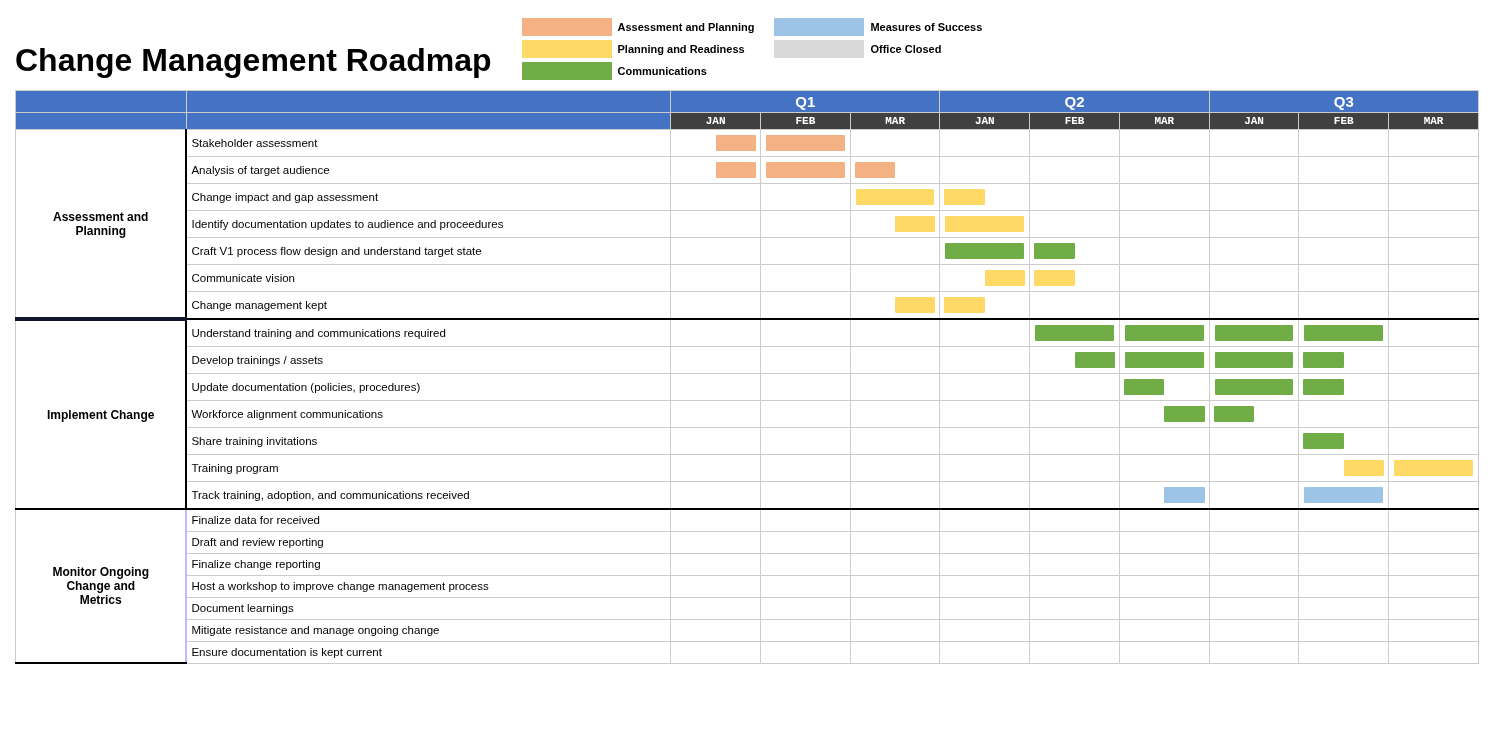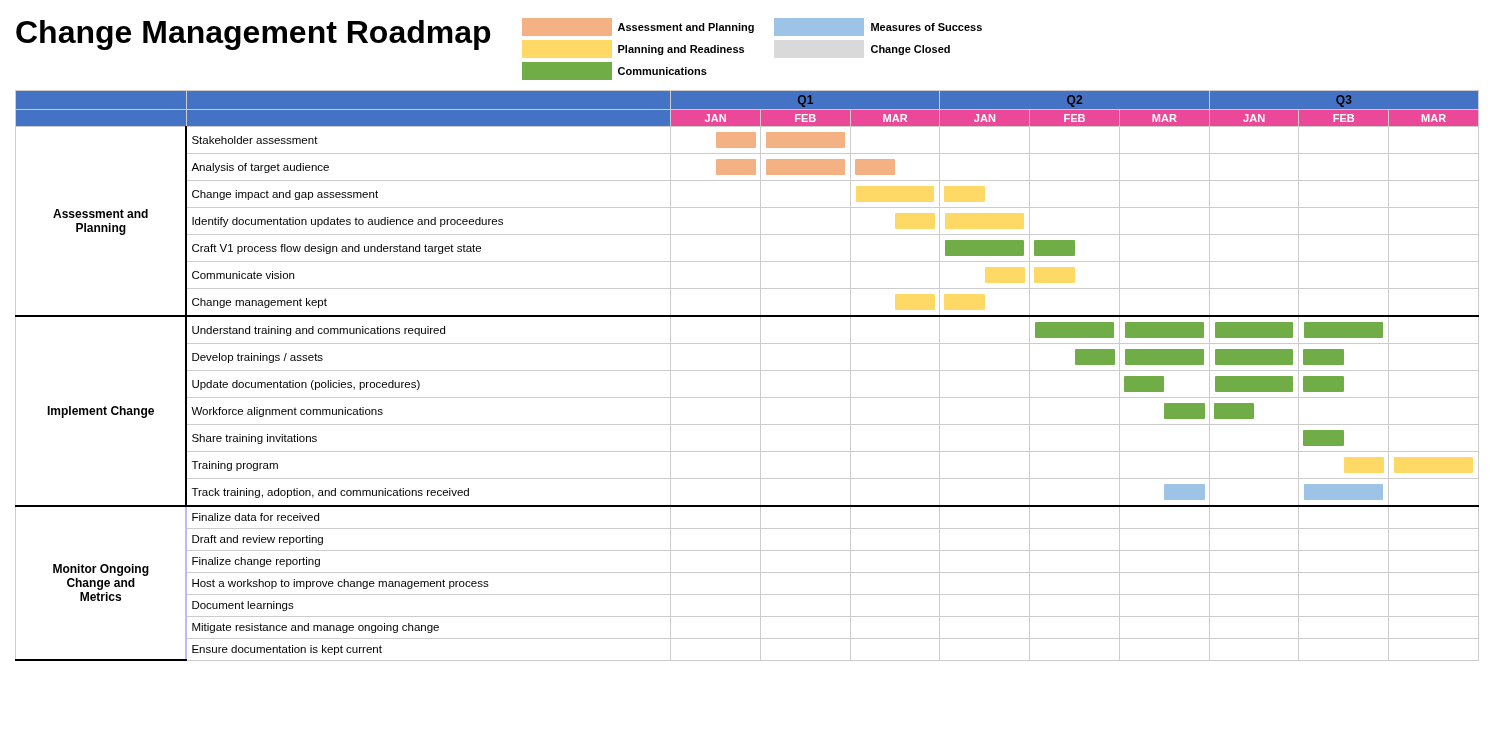--- a/index.html
+++ b/index.html
@@ -20,20 +20,21 @@
       align-items: flex-start;
       margin-bottom: 10px;
     }
     .title {
       font-size: 32px;
       font-weight: bold;
       flex-shrink: 0;
       margin-right: 30px;
       line-height: 1.1;
       padding-top: 5px;
+      margin-top: 28px;
     }
     .legend {
       display: grid;
       grid-template-columns: auto auto;
       gap: 4px 20px;
       align-items: center;
       margin-top: 8px;
     }
     .legend-item {
       display: flex;
@@ -61,33 +62,34 @@
       vertical-align: middle;
     }
     
     .col-group { width: 120px; }
     .col-task { width: 340px; }
     .col-month { width: 63px; }
 
     
     .header-quarter {
       background: #4472C4;
-      color: #000000;
+      color: #ffffff;
       text-align: center;
       font-weight: bold;
-      font-size: 12px;
+      font-size: 15px;
       border: 1px solid #4472C4;
     }
     .header-month {
-      background: #ec4899;
+      background: #404040;
       color: #fff;
       text-align: center;
       font-weight: bold;
       font-size: 11px;
       border: 1px solid #5580c8;
+      font-family: Liberation Mono, monospace;
     }
     .header-empty {
       background: #4472C4;
       border: 1px solid #4472C4;
     }
     
     .group-cell {
       font-weight: bold;
       text-align: center;
       font-size: 12px;
@@ -142,21 +144,21 @@
         <div class="legend-swatch" style="background:#9DC3E6;"></div>
         <span class="legend-label">Measures of Success</span>
       </div>
 
       <div class="legend-item">
         <div class="legend-swatch" style="background:#FFD966;"></div>
         <span class="legend-label">Planning and Readiness</span>
       </div>
       <div class="legend-item">
         <div class="legend-swatch" style="background:#D9D9D9;"></div>
-        <span class="legend-label">Change Closed</span>
+        <span class="legend-label">Office Closed</span>
       </div>
 
       <div class="legend-item">
         <div class="legend-swatch" style="background:#70AD47;"></div>
         <span class="legend-label">Communications</span>
       </div>
       <div></div>
     </div>
   </div>
 
@@ -315,21 +317,21 @@
             <span class="bar bar-yellow bar-half-left"></span>
           </td>
         <td class="month-cell"></td>
         <td class="month-cell"></td>
         <td class="month-cell"></td>
         <td class="month-cell"></td>
         <td class="month-cell"></td>
       </tr>
 
       <tr style="border-top:2px solid #000;">
-        <td class="group-cell" rowspan="7" style="border-top:2px solid #0f172a;border-right:2px solid #000;border-bottom:2px solid #000;">Implement Change</td>
+        <td class="group-cell" rowspan="7" style="border-top:4px solid #0f172a;border-right:2px solid #000;border-bottom:2px solid #000;">Implement Change</td>
         <td class="task-cell" style="border-top:2px solid #000;">Understand training and communications required</td>
         <td class="month-cell" style="border-top:2px solid #000;"></td>
         <td class="month-cell" style="border-top:2px solid #000;"></td>
         <td class="month-cell" style="border-top:2px solid #000;"></td>
         <td class="month-cell" style="border-top:2px solid #000;"></td>
         <td class="month-cell" style="border-top:2px solid #000;">
             <span class="bar bar-green bar-full"></span>
           </td>
         <td class="month-cell" style="border-top:2px solid #000;">
             <span class="bar bar-green bar-full"></span>

